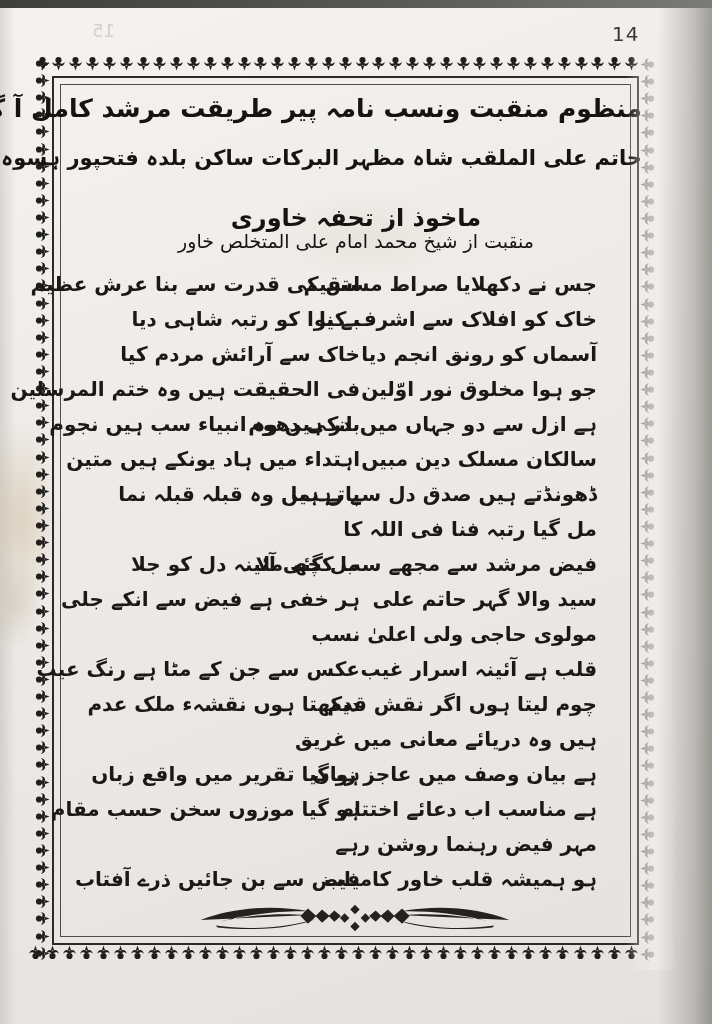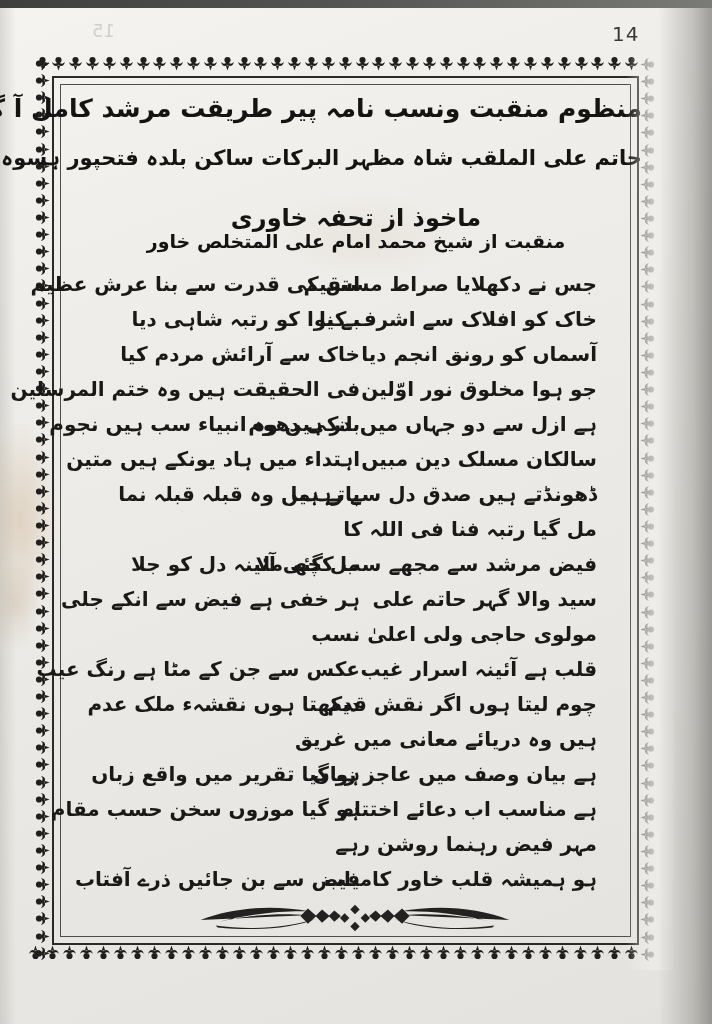--- a/index.html
+++ b/index.html
@@ -42,21 +42,21 @@
   .frame-outer{position:absolute;left:52px;top:76px;width:583px;height:865px;
     border:2.5px solid #2c2a28;z-index:3;}
   .frame-inner{position:absolute;left:6px;top:6px;right:6px;bottom:6px;
     border:1.3px solid #504d49;}
   
   .hdr{position:absolute;left:70px;width:572px;text-align:center;direction:rtl;z-index:4;
     white-space:nowrap;color:#161412;}
   .hdr1{top:94px;font-size:25px;font-weight:700;}
   .hdr2{top:146px;font-size:21px;font-weight:600;}
   .hdr3{top:188px;font-size:24px;font-weight:700;margin-top:16px;}
-  .hdr4{top:230px;font-size:19px;font-weight:700;}
+  .hdr4{top:230px;font-size:19px;font-weight:400;}
   
   .couplets{position:absolute;left:92px;top:272px;width:505px;z-index:4;direction:rtl;}
   .couplet-row{display:flex;justify-content:space-between;align-items:baseline;height:35px;}
   .hem{font-size:20px;font-weight:700;white-space:nowrap;color:#1b1917;}
   .hem-first{width:235px;text-align:left;}   
   .hem-first{text-align:right;}
   .hem-second{width:268px;text-align:right;}
   
   .tailpiece{position:absolute;left:195px;top:899px;width:320px;height:38px;z-index:4;}
 </style>

